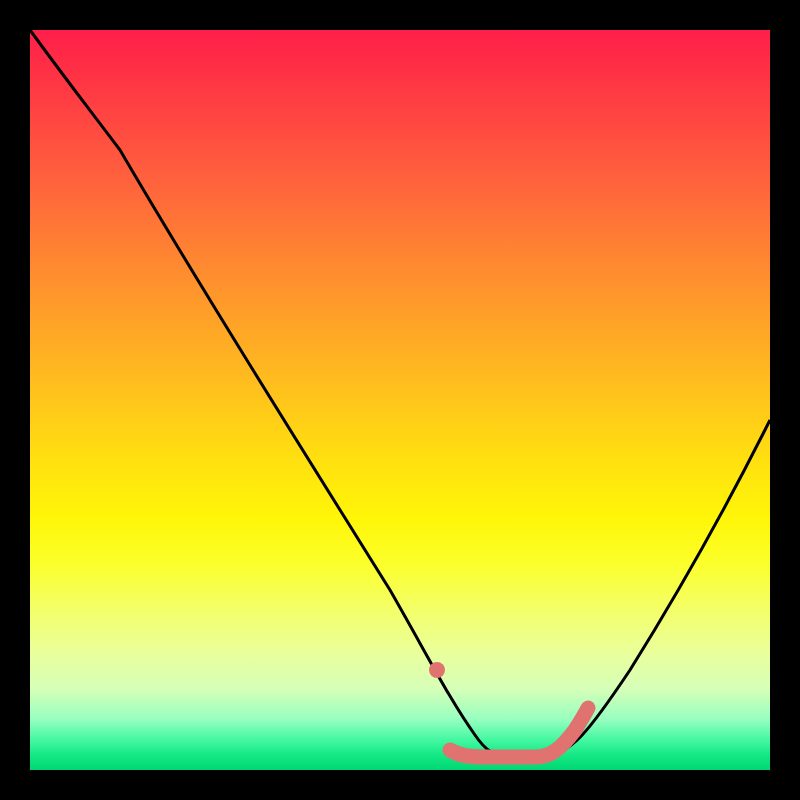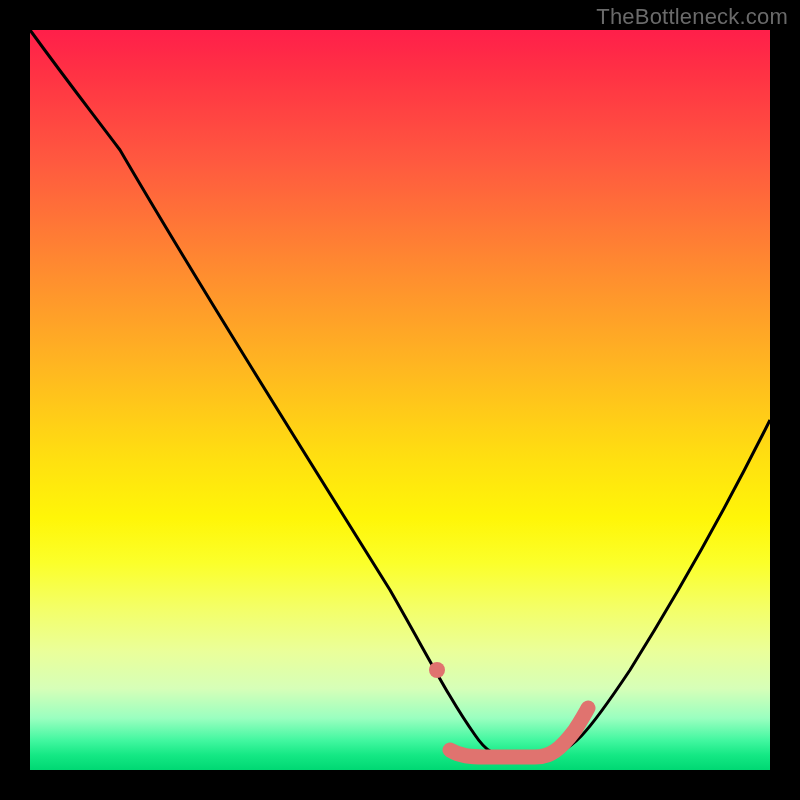--- a/index.html
+++ b/index.html
@@ -61,21 +61,20 @@
     top: 0;
     width: 740px;
     height: 740px;
     overflow: visible;
   }
 </style>
 </head>
 <body>
 
 <div class="frame">
-  <div class="watermark">TheBottleneck.com</div>
 
   <div class="plot">
     <svg class="curve" viewBox="0 0 740 740" preserveAspectRatio="none">
       <path fill="none" stroke="#000000" stroke-width="3" d="M 0 0
                C 40 55, 60 80, 90 120
                C 160 240, 260 400, 360 560
                C 400 630, 420 670, 445 705
                C 455 720, 465 727, 480 727
                L 510 727
                C 540 727, 560 700, 600 640

